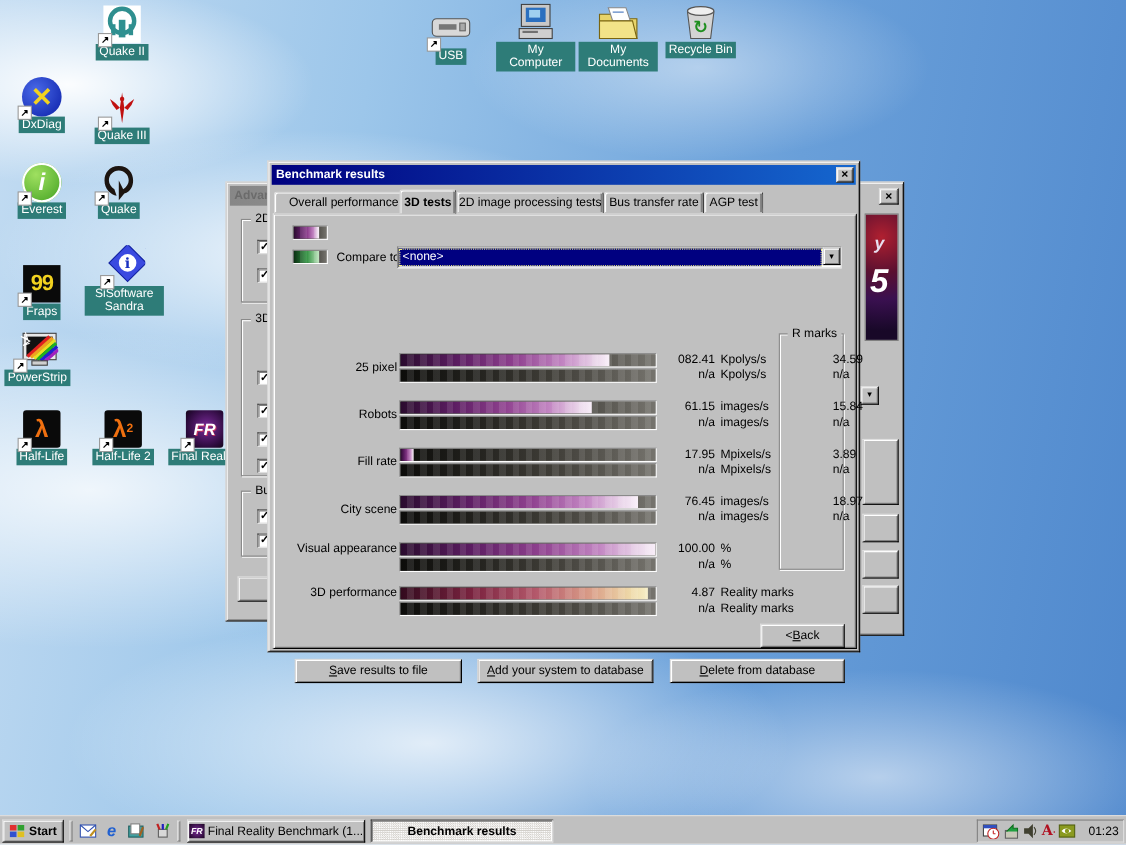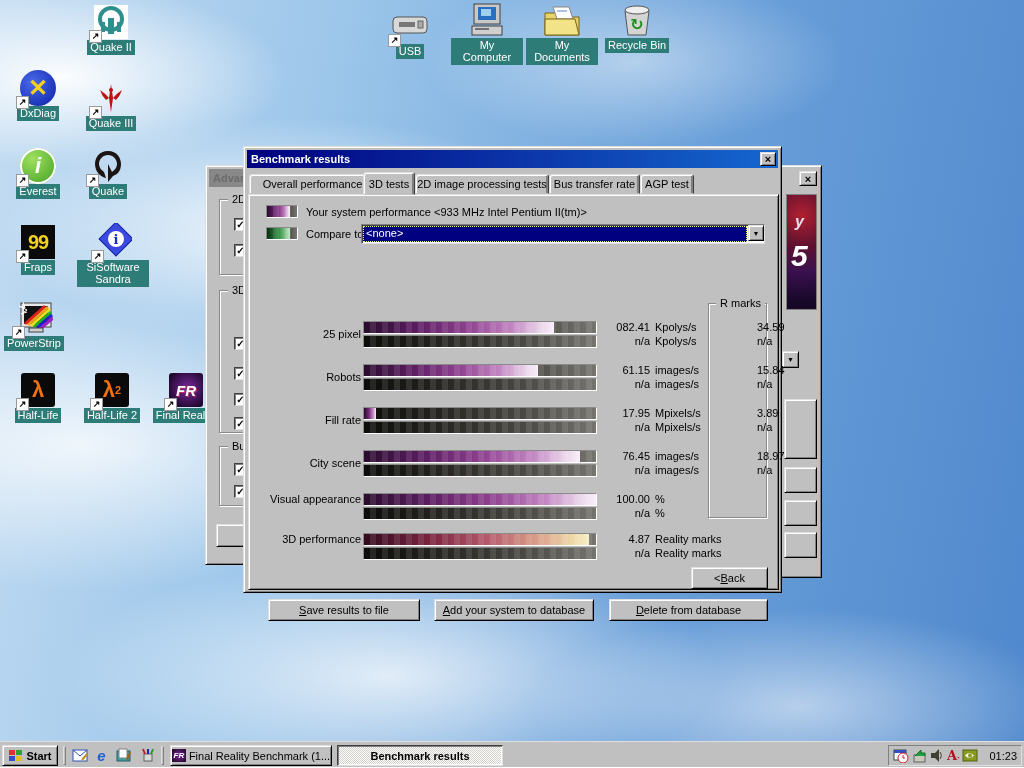--- a/index.html
+++ b/index.html
@@ -26,21 +26,21 @@
             box-shadow: inset 1px 1px 0 #404040, inset -1px -1px 0 #fff; }
   .groove { border:1px solid #8a8a8a; box-shadow: 1px 1px 0 #fff, inset 1px 1px 0 #fff; }
   .titlebar { background:linear-gradient(90deg,#00007f,#1567cf); color:#fff; font-weight:bold;
               display:flex; align-items:center; padding-left:4px; }
   .titlebar-inactive { background:linear-gradient(90deg,#878787,#b2b2b2); color:#6b6b6b; font-weight:bold;
               display:flex; align-items:center; padding-left:4px; }
   .xbtn { font-weight:bold; font-size:11px; line-height:10px; }
   .tab { position:absolute; top:2px; height:20px; background:#c0c0c0; border:1px solid;
          border-color:#dfdfdf #404040 #c0c0c0 #dfdfdf; box-shadow: inset 1px 1px 0 #fff, inset -2px 0 0 #808080;
          border-radius:3px 3px 0 0; display:flex; align-items:center; justify-content:center; }
-  .tab.sel { top:0; height:23px; z-index:3; font-weight:normal;align-items:center; }
+  .tab.sel { top:0; height:23px; z-index:3; font-weight:bold;align-items:center; }
   
   .barframe { position:absolute; width:234px; height:13px; border:1px solid; border-color:#8a8a8a #fff #fff #8a8a8a; }
   .bar { position:absolute; inset:0; background:linear-gradient(90deg,#0c0c0a,#23221e 30%,#403e38 60%,#5c5a54 82%,#76746e 100%); overflow:hidden; }
   .fill { position:absolute; left:0; top:0; bottom:0;
           background:linear-gradient(90deg,#2a0b2e 0%,#5c1d62 28%,#8f418f 55%,#c285c2 78%,#ecd9ec 94%,#f8eef8 100%); }
   .fill.warm { background:linear-gradient(90deg,#330a1e 0%,#7c2440 30%,#b4596b 55%,#d89a86 76%,#eed9a8 93%,#f6eec6 100%); }
   .fill.green { background:linear-gradient(90deg,#0a2e12 0%,#2f8f3f 50%,#bce4bc 100%); }
   .band { position:absolute; inset:0; background:repeating-linear-gradient(90deg,rgba(255,255,255,0) 0 6px,rgba(255,255,255,.10) 6px 12px); }
   .rowlabel { position:absolute; width:95px; text-align:right; line-height:13px; }
   .val { position:absolute; width:52px; text-align:right; }
@@ -166,21 +166,21 @@
   <div class="dicon" style="left:70px;top:148px;">
     <div class="art">
         <svg width="34" height="36">
           <path d="M17 3 C8 3 4 10 4 16 C4 24 10 29 15 30 L13 24 C10 22 8 19 8 16 C8 11 12 7 17 7 C22 7 26 11 26 16 C26 19 24 22 21 24 L17 16 L17 34 L22 28 C28 26 30 21 30 16 C30 10 26 3 17 3 Z" fill="#1c1410"></path>
         </svg>
         <span class="sc">↗</span>
       </div>
     <span class="lbl">Quake</span>
   </div>
 
-  <div class="dicon" style="left:0px;top:224px;">
+  <div class="dicon" style="left:0px;top:240px;">
     <div class="art">
         <div class="logo-sq" style="background:#0a0a0a;color:#f2d21f;font-size:20px;letter-spacing:-1px;">99</div>
         <span class="sc">↗</span>
       </div>
     <span class="lbl">Fraps</span>
   </div>
 
   <div class="dicon" style="left:75px;top:224px;">
     <div class="art">
         <svg width="44" height="38">
@@ -303,21 +303,20 @@
     </div>
 
     <div class="abs raised" style="left:4px;top:47px;width:531px;height:396px;z-index:1;">
 
       <div class="barframe" style="left:17px;top:10px;width:32px;height:13px;">
           <div class="bar">
             <div class="fill" style="width:76%"></div>
             <div class="band"></div>
           </div>
         </div>
-      <span class="abs" style="left:57px;top:11px;">Your system performance  &lt;933 MHz Intel Pentium II(tm)&gt;</span>
       <div class="barframe" style="left:17px;top:32px;width:32px;height:13px;">
           <div class="bar">
             <div class="fill green" style="width:76%"></div>
             <div class="band"></div>
           </div>
         </div>
       <span class="abs" style="left:57px;top:33px;">Compare to:</span>
       <div class="abs sunken" style="left:112px;top:29px;width:404px;height:20px;">
         <div class="abs" style="left:1px;top:1px;right:17px;bottom:1px;background:#000080;color:#fff;padding:1px 0 0 3px;outline:1px dotted #f0f080;outline-offset:-1px;">&lt;none&gt;</div>
         <div class="btn" style="position:absolute;right:0;top:0;width:16px;height:16px;">

